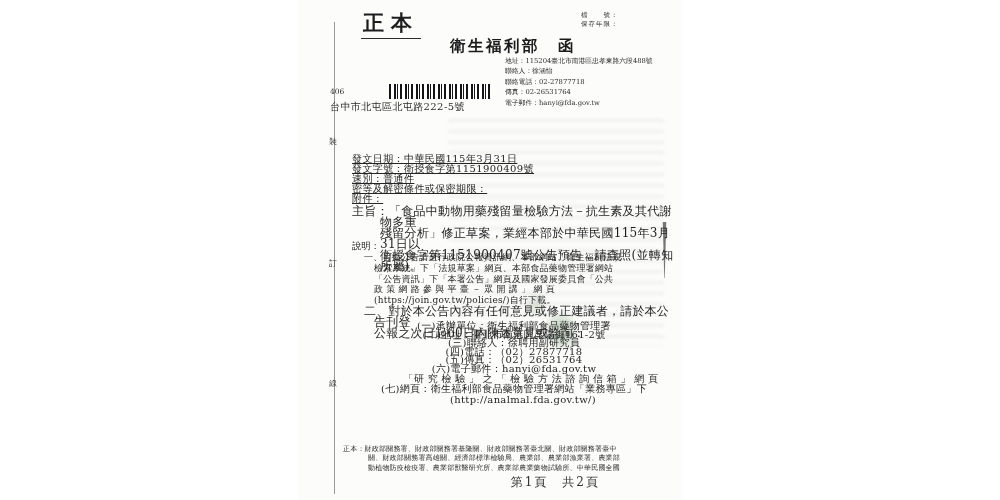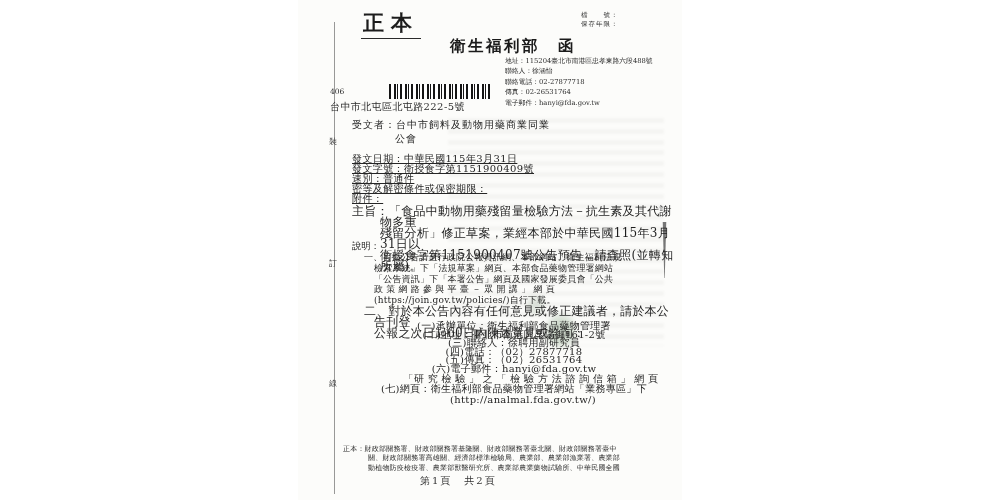--- a/index.html
+++ b/index.html
@@ -44,21 +44,21 @@
     padding-left:22px;text-indent:-10px;white-space:pre-line;color:#1e1e1e;}
   .item2{left:54px;top:306px;width:306px;font-size:12px;line-height:10.8px;letter-spacing:0.2px;
     padding-left:22px;text-indent:-10px;white-space:pre-line;color:#1e1e1e;}
   .sub-items{left:66px;top:322px;width:300px;color:#1e1e1e;}
   .sub-row{font-size:10px;line-height:8.6px;letter-spacing:0.3px;text-align:center;}
   .sub-row.tall{line-height:10.6px;}
   .sub-row.cont1{padding-left:34px;line-height:10.6px;}
   .sub-row.cont2{padding-left:18px;line-height:10.6px;}
   .cc-block{left:45px;top:421px;width:336px;font-size:7px;line-height:9.4px;letter-spacing:0.2px;
     padding-left:25px;text-indent:-25px;white-space:pre-line;color:#2a2a2a;margin-top:24px;}
-  .footer{left:122px;top:474px;width:180px;text-align:left;font-size:10px;letter-spacing:2px;color:#333;}
+  .footer{left:122px;top:474px;width:180px;text-align:right;font-size:12px;letter-spacing:2px;color:#333;}
   
   .binding-line{left:36px;top:22px;width:1px;height:472px;background:rgba(70,70,70,.55);}
   .binding-char{left:28px;width:14px;text-align:center;font-size:8px;color:#444;}
   .bc-0{top:136px;} .bc-1{top:258px;} .bc-2{top:378px;}
   
   .wedge{left:364px;top:222px;width:5px;height:56px;background:#4a4a4a;opacity:.75;
     clip-path:polygon(15% 0,85% 0,55% 100%,45% 100%);}
   .show-through{left:150px;top:118px;width:216px;height:228px;opacity:.4;pointer-events:none;
     background:repeating-linear-gradient(180deg,rgba(125,122,115,.14) 0 5px,rgba(0,0,0,0) 5px 10.8px);
     filter:blur(1px);}
@@ -90,22 +90,20 @@
   <div class="abs contact-block">地址：115204臺北市南港區忠孝東路六段488號
 聯絡人：徐涵怡
 聯絡電話：02-27877718
 傳真：02-26531764
 電子郵件：hanyi@fda.gov.tw</div>
 
   <div class="abs barcode"></div>
   <div class="abs zip">406</div>
   <div class="abs sender-street">台中市北屯區北屯路222-5號</div>
 
-  <div class="abs recipient-block">受文者：台中市飼料及動物用藥商業同業
-公會</div>
   <div class="abs meta-block">發文日期：中華民國115年3月31日
 發文字號：衛授食字第1151900409號
 速別：普通件
 密等及解密條件或保密期限：
 附件：</div>
   <div class="abs subject-block">主旨：「食品中動物用藥殘留量檢驗方法－抗生素及其代謝物多重
 殘留分析」修正草案，業經本部於中華民國115年3月31日以
 衛授食字第1151900407號公告預告，請查照(並轉知所屬)。</div>
   <div class="abs explain-label">說明：</div>
   <div class="abs item1">一、旨揭公告請至行政院公報資訊網、本部網站「衛生福利法規

